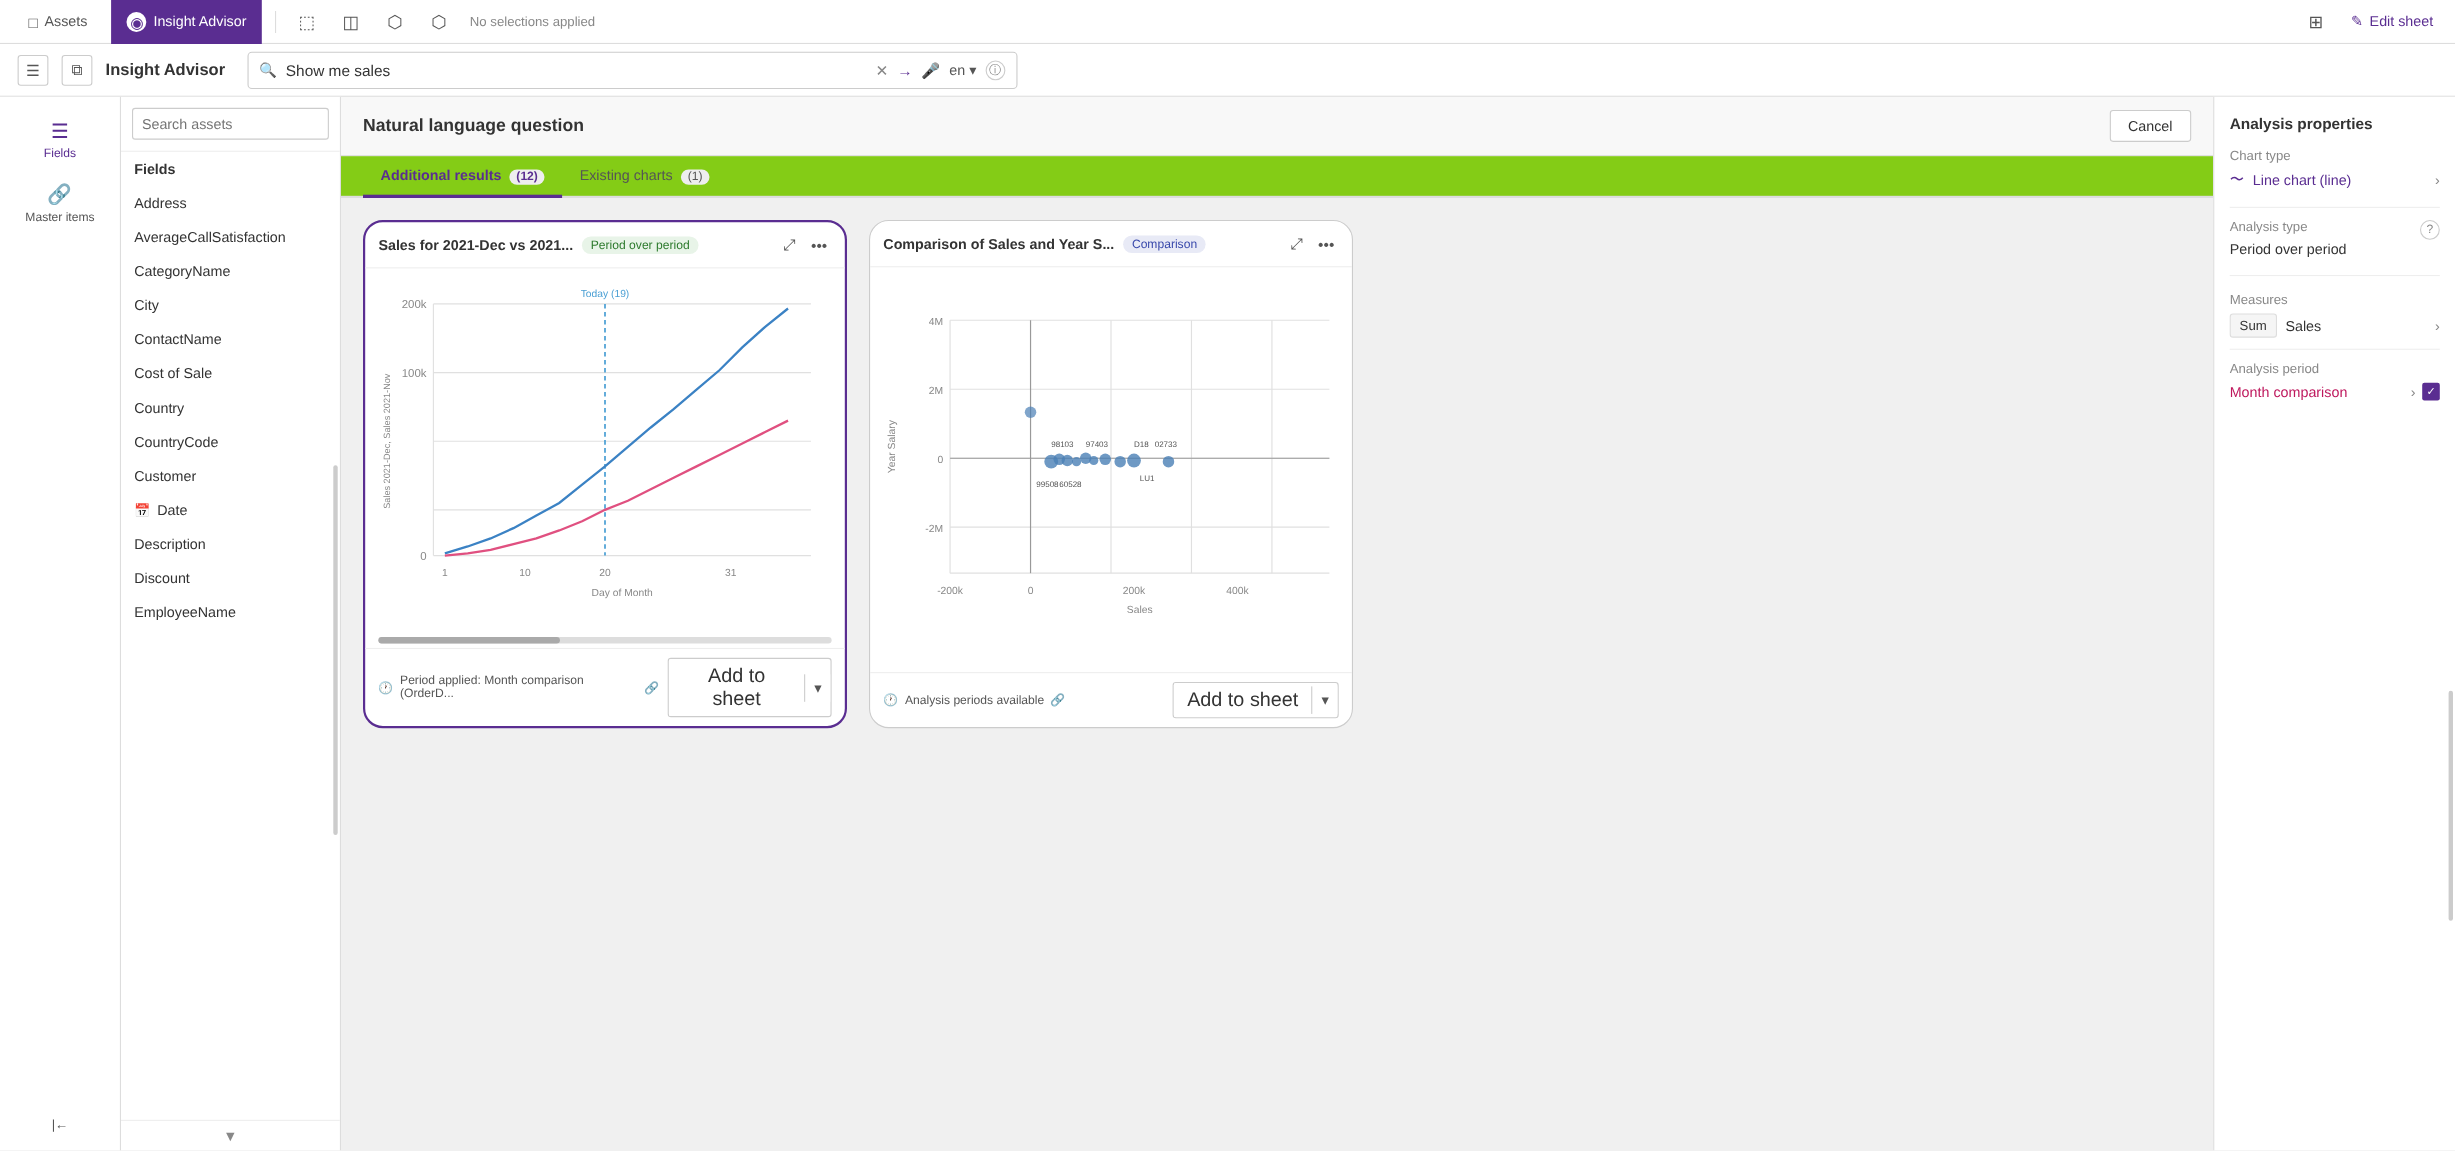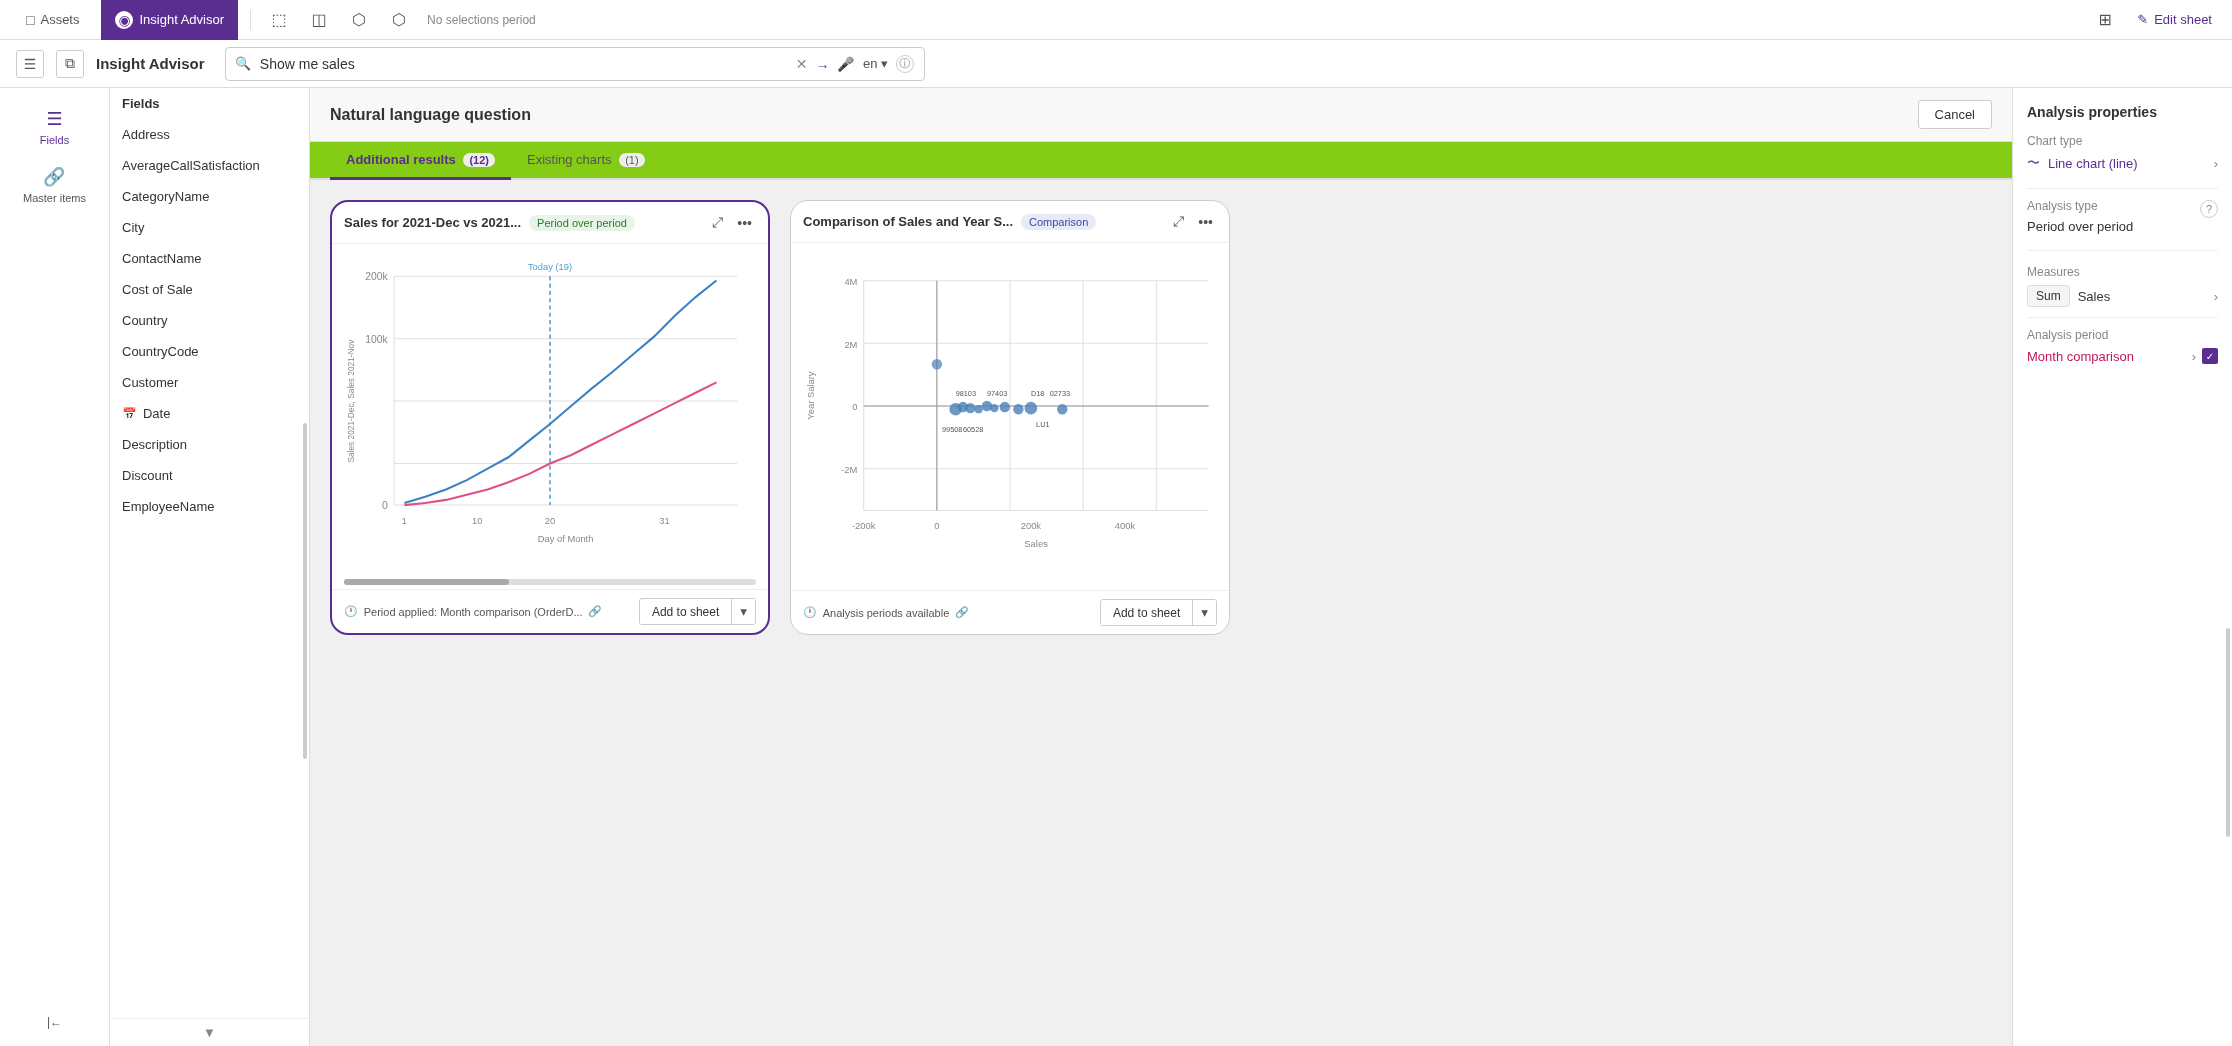--- a/index.html
+++ b/index.html
@@ -193,21 +193,21 @@
     .chart-footer-info {
       display: flex; align-items: center; gap: 6px; font-size: 11px; color: #555;
     }
     .add-to-sheet-btn {
       display: flex; align-items: center; gap: 0;
       border: 1px solid #ccc; border-radius: 3px; overflow: hidden;
       font-size: 12px;
     }
     .add-to-sheet-btn .main-part {
       padding: 5px 12px; background: #fff; cursor: pointer; border: none;
-      font-size: 12px; color: #333;
+      font-size: 18px; color: #333;
     }
     .add-to-sheet-btn .dropdown-part {
       padding: 5px 8px; background: #fff; cursor: pointer;
       border: none; border-left: 1px solid #ccc; color: #555;
     }
 
     
     .right-panel {
       width: 220px; background: #fff; border-left: 1px solid #ddd;
       padding: 16px 14px; flex-shrink: 0; overflow-y: auto;
@@ -274,21 +274,21 @@
   </div>
   <div class="top-bar-tab active">
     <span style="font-size:14px; background:#fff; color:#5a2d91; border-radius:50%; width:18px; height:18px; display:flex; align-items:center; justify-content:center;">◉</span>
     <span>Insight Advisor</span>
   </div>
   <div class="top-bar-separator"></div>
   <button class="top-bar-icon-btn" title="Lasso select">⬚</button>
   <button class="top-bar-icon-btn" title="Selection">◫</button>
   <button class="top-bar-icon-btn" title="Selection mode">⬡</button>
   <button class="top-bar-icon-btn" title="Lock">⬡</button>
-  <span class="no-selections">No selections period</span>
+  <span class="no-selections">No selections applied</span>
   <div class="top-bar-right">
     <button class="top-bar-icon-btn">⊞</button>
     <button class="edit-sheet-btn">
       <span>✎</span>
       <span>Edit sheet</span>
     </button>
   </div>
 </div>
 
 <div class="second-bar">
@@ -318,20 +318,23 @@
     <div class="sidebar-item">
       <span class="icon">🔗</span>
       <span class="label">Master items</span>
     </div>
     <div style="margin-top: auto; padding: 8px;">
       <button class="top-bar-icon-btn" style="font-size:12px;">|←</button>
     </div>
   </div>
 
   <div class="fields-panel" style="position:relative;">
+    <div class="fields-panel-search">
+      <input type="text" placeholder="Search assets" style="">
+    </div>
     <div class="fields-panel-header">Fields</div>
     <div class="fields-panel-list">
       <div class="fields-panel-item">
         <span>Address</span>
       </div>
       <div class="fields-panel-item">
         <span>AverageCallSatisfaction</span>
       </div>
       <div class="fields-panel-item">
         <span>CategoryName</span>

